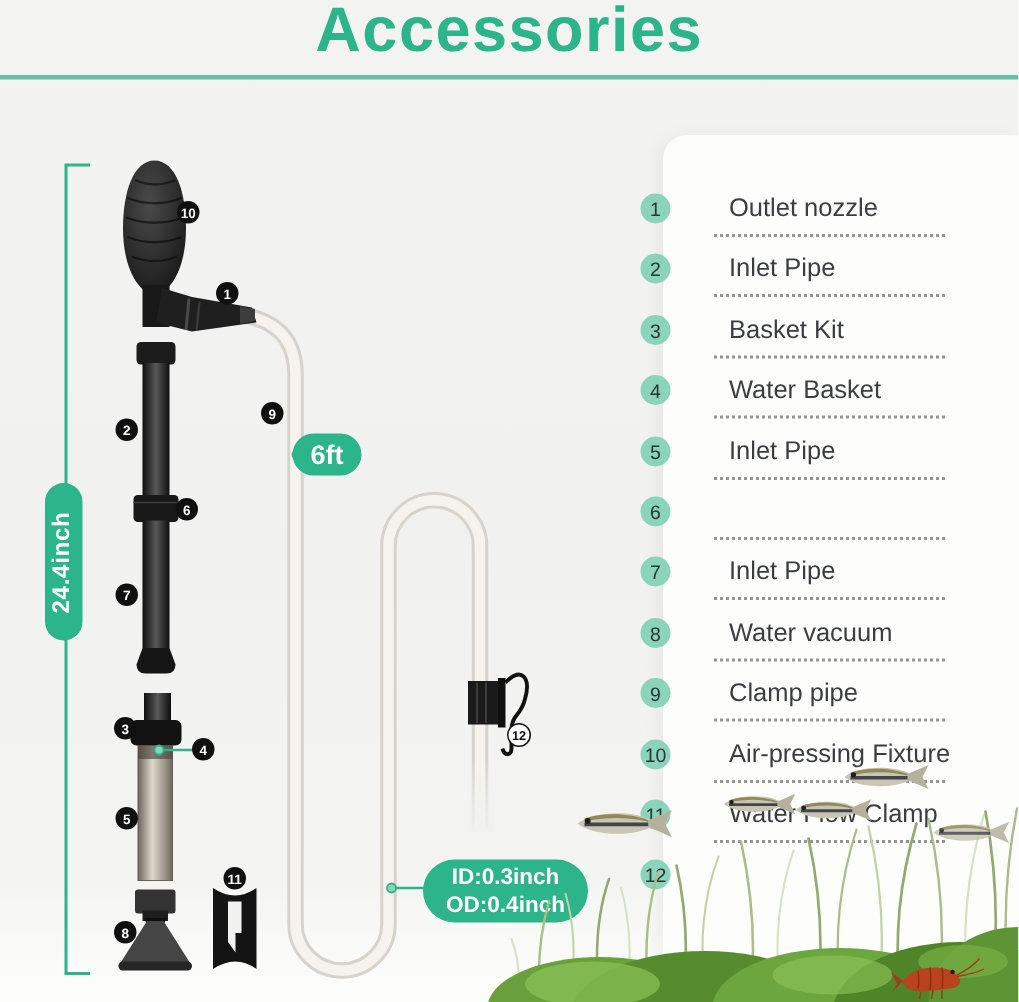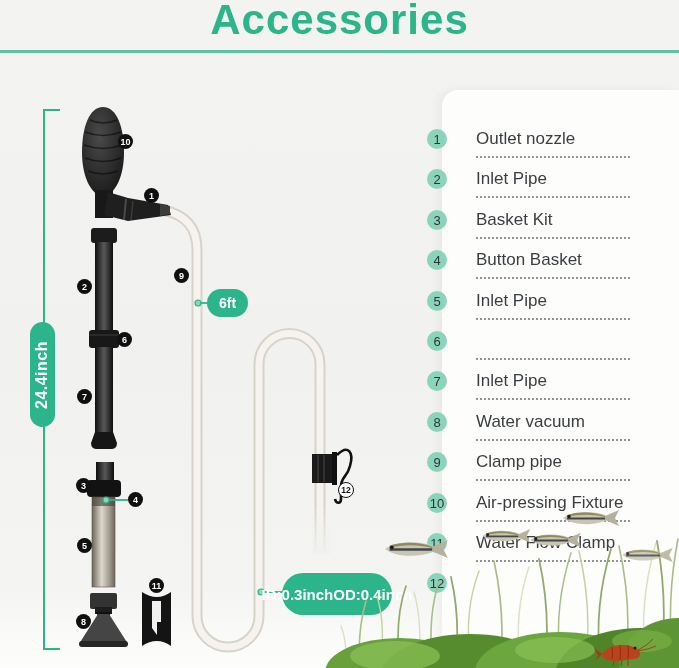--- a/index.html
+++ b/index.html
@@ -13,38 +13,38 @@
   .title{position:absolute;top:-4px;left:0;width:100%;text-align:center;
          font-size:42px;font-weight:800;letter-spacing:1px;color:#2cb48b;z-index:2;}
   .title-rule{position:absolute;top:50px;left:0;width:100%;height:3px;background:#5fc0a6;z-index:2;}
 
   
   .card{position:absolute;left:442px;top:90px;width:237px;height:578px;
         background:#fdfdfc;border-radius:16px 0 0 0;box-shadow:-4px 0 10px rgba(0,0,0,.045);z-index:1;}
   .row{position:absolute;left:427px;width:212px;height:40px;display:flex;align-items:center;z-index:2;}
   .row .num{width:20px;height:20px;border-radius:50%;background:#8bd4bc;color:#2e3338;
             font-size:13px;display:flex;align-items:center;justify-content:center;flex:none;}
-  .row .lbl{margin-left:29px;font-size:17px;color:#3b3e41;white-space:nowrap;}
+  .row .lbl{margin-left:39px;font-size:17px;color:#3b3e41;white-space:nowrap;}
   .row::after{content:"";position:absolute;left:49px;bottom:1px;width:154px;
               border-bottom:2px dotted #949494;}
   .row.last::after{display:none;}
 
   
   .co{position:absolute;width:15px;height:15px;border-radius:50%;background:#101010;color:#fff;
       font-size:9px;font-weight:700;display:flex;align-items:center;justify-content:center;z-index:3;}
   .co.outline{background:#fff;color:#111;border:1.5px solid #111;width:14px;height:14px;font-size:8.5px;}
 
   
   .pill{position:absolute;background:#2cb48b;color:#fff;font-weight:700;z-index:3;
         display:flex;align-items:center;justify-content:center;}
   .pill-v{left:30px;top:322px;width:25px;height:105px;border-radius:13px;}
   .pill-v span{transform:rotate(-90deg);white-space:nowrap;font-size:16px;letter-spacing:.5px;}
-  .pill-6ft{left:207px;top:289px;height:28px;padding:0 12px;border-radius:14px;font-size:14px;}
+  .pill-6ft{left:195px;top:289px;height:28px;padding:0 12px;border-radius:14px;font-size:18px;}
   .pill-spec{left:282px;top:573px;width:110px;height:42px;border-radius:21px;
-             flex-direction:row;font-size:15px;line-height:19px;}
+             flex-direction:column;font-size:15px;line-height:19px;}
 
   svg{display:block;}
   .layer{position:absolute;left:0;top:0;z-index:2;pointer-events:none;}
   .layer-top{z-index:4;pointer-events:none;position:absolute;left:0;top:0;}
   .layer-fish{z-index:5;pointer-events:none;position:absolute;left:0;top:0;}
 </style>
 </head>
 <body>
 
 <div class="stage">
@@ -62,21 +62,21 @@
   <div class="row" style="top:159px">
     <div class="num">2</div>
     <div class="lbl">Inlet Pipe</div>
     </div>
   <div class="row" style="top:200px">
     <div class="num">3</div>
     <div class="lbl">Basket Kit</div>
     </div>
   <div class="row" style="top:240px">
     <div class="num">4</div>
-    <div class="lbl">Button Basket</div>
+    <div class="lbl">Water Basket</div>
     </div>
   <div class="row" style="top:281px">
     <div class="num">5</div>
     <div class="lbl">Inlet Pipe</div>
     </div>
   <div class="row" style="top:321px">
     <div class="num">6</div>
     </div>
   <div class="row" style="top:361px">
     <div class="num">7</div>

